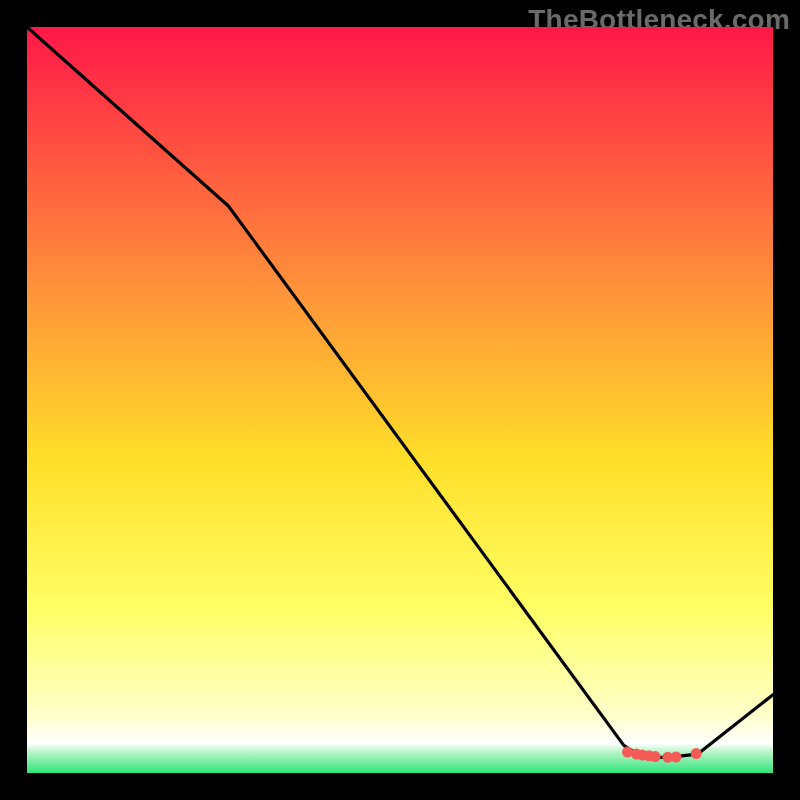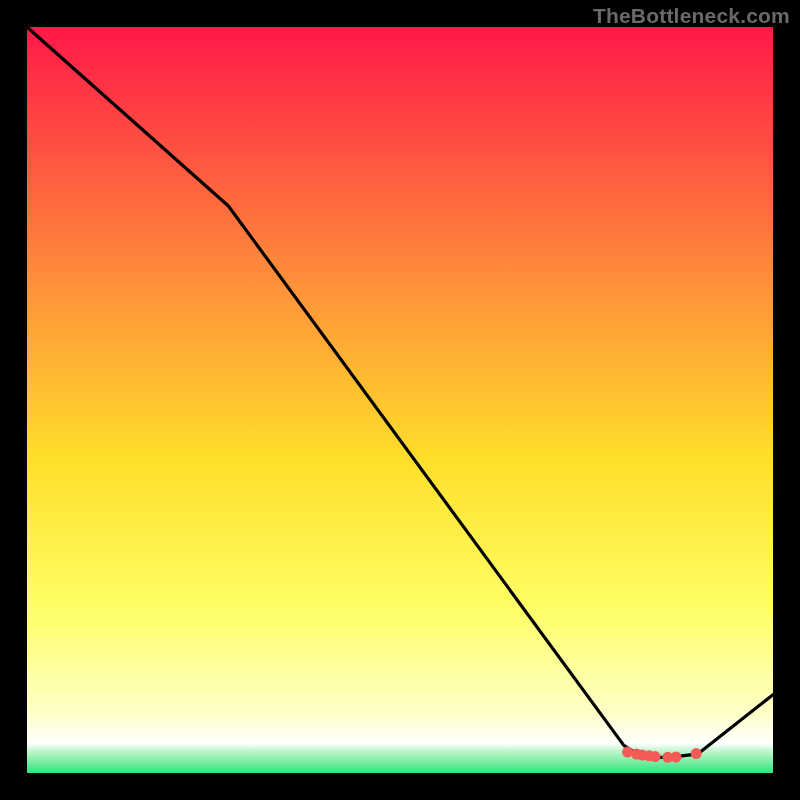--- a/index.html
+++ b/index.html
@@ -14,21 +14,21 @@
     position: relative;
     width: 800px;
     height: 800px;
     background: #000;
   }
   .watermark {
     position: absolute;
     top: 4px;
     right: 10px;
     font-family: Arial, Helvetica, sans-serif;
-    font-size: 21px;
+    font-size: 28px;
     font-weight: 600;
     color: #6a6a6a;
     letter-spacing: 0.2px;
   }
   svg.plot {
     position: absolute;
     left: 27px;
     top: 27px;
   }
 </style>

